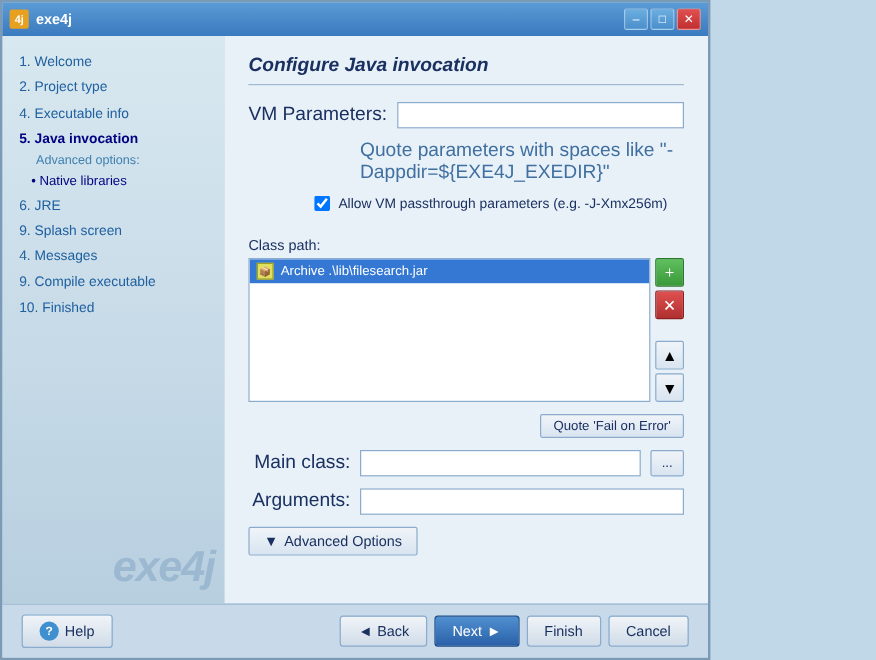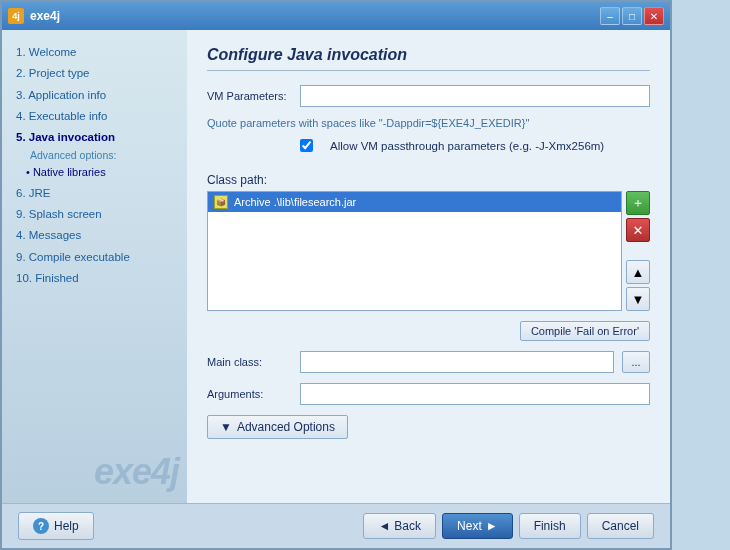--- a/index.html
+++ b/index.html
@@ -6,21 +6,21 @@
     body {
       font-family: 'Segoe UI', Tahoma, Arial, sans-serif;
       font-size: 12px;
       background: #c0d8e8;
       width: 730px;
       height: 550px;
       overflow: hidden;
     }
 
     .window {
-      width: 672px;
+      width: 592px;
       height: 550px;
       background: #c0d8e8;
       border: 2px solid #7a9ab5;
       display: flex;
       flex-direction: column;
     }
 
     .title-bar {
       background: linear-gradient(to bottom, #5b9bd5, #3a7abf);
       height: 28px;
@@ -151,44 +151,46 @@
     }
 
     .form-row {
       display: flex;
       align-items: center;
       gap: 8px;
     }
 
     .form-label {
       color: #1a3060;
-      font-size: 11px;
+      font-size: 16px;
       min-width: 85px;
+      text-align: right;
     }
 
     .form-input {
       flex: 1;
       height: 22px;
       border: 1px solid #8aabcc;
       background: white;
       padding: 2px 4px;
       font-size: 11px;
       outline: none;
     }
 
     .hint-text {
-      font-size: 11px;
+      font-size: 16px;
       color: #4070a0;
+      margin-left: 93px;
     }
 
     .checkbox-row {
       display: flex;
       align-items: center;
-      gap: 17px;
-      margin-left: 93px;
+      gap: 7px;
+      margin-left: 55px;
     }
 
     .checkbox-row input[type=checkbox] {
       cursor: pointer;
     }
 
     .checkbox-label {
       color: #1a3060;
       font-size: 11.5px;
     }
@@ -414,23 +416,20 @@
   </div>
 
   <div class="content">
 
     <div class="sidebar">
       <div class="sidebar-item">
         <span>1. Welcome</span>
       </div>
       <div class="sidebar-item">
         <span>2. Project type</span>
-      </div>
-      <div class="sidebar-item">
-        <span>3. Application info</span>
       </div>
       <div class="sidebar-item">
         <span>4. Executable info</span>
       </div>
       <div class="sidebar-item active">
         <span>5. Java invocation</span>
       </div>
       <div class="sidebar-label">
         <span>Advanced options:</span>
       </div>
@@ -483,21 +482,21 @@
             <button class="icon-btn green">＋</button>
             <button class="icon-btn red">✕</button>
             <div style="flex:1"></div>
             <button class="icon-btn">▲</button>
             <button class="icon-btn">▼</button>
           </div>
         </div>
       </div>
 
       <div class="toggle-error-row">
-        <button class="toggle-btn">Compile 'Fail on Error'</button>
+        <button class="toggle-btn">Quote 'Fail on Error'</button>
       </div>
 
       <div class="main-class-row form-row">
         <label class="form-label">Main class:</label>
         <input class="form-input" type="text" value="" style="">
         <button class="browse-btn">...</button>
       </div>
 
       <div class="form-row">
         <label class="form-label">Arguments:</label>

